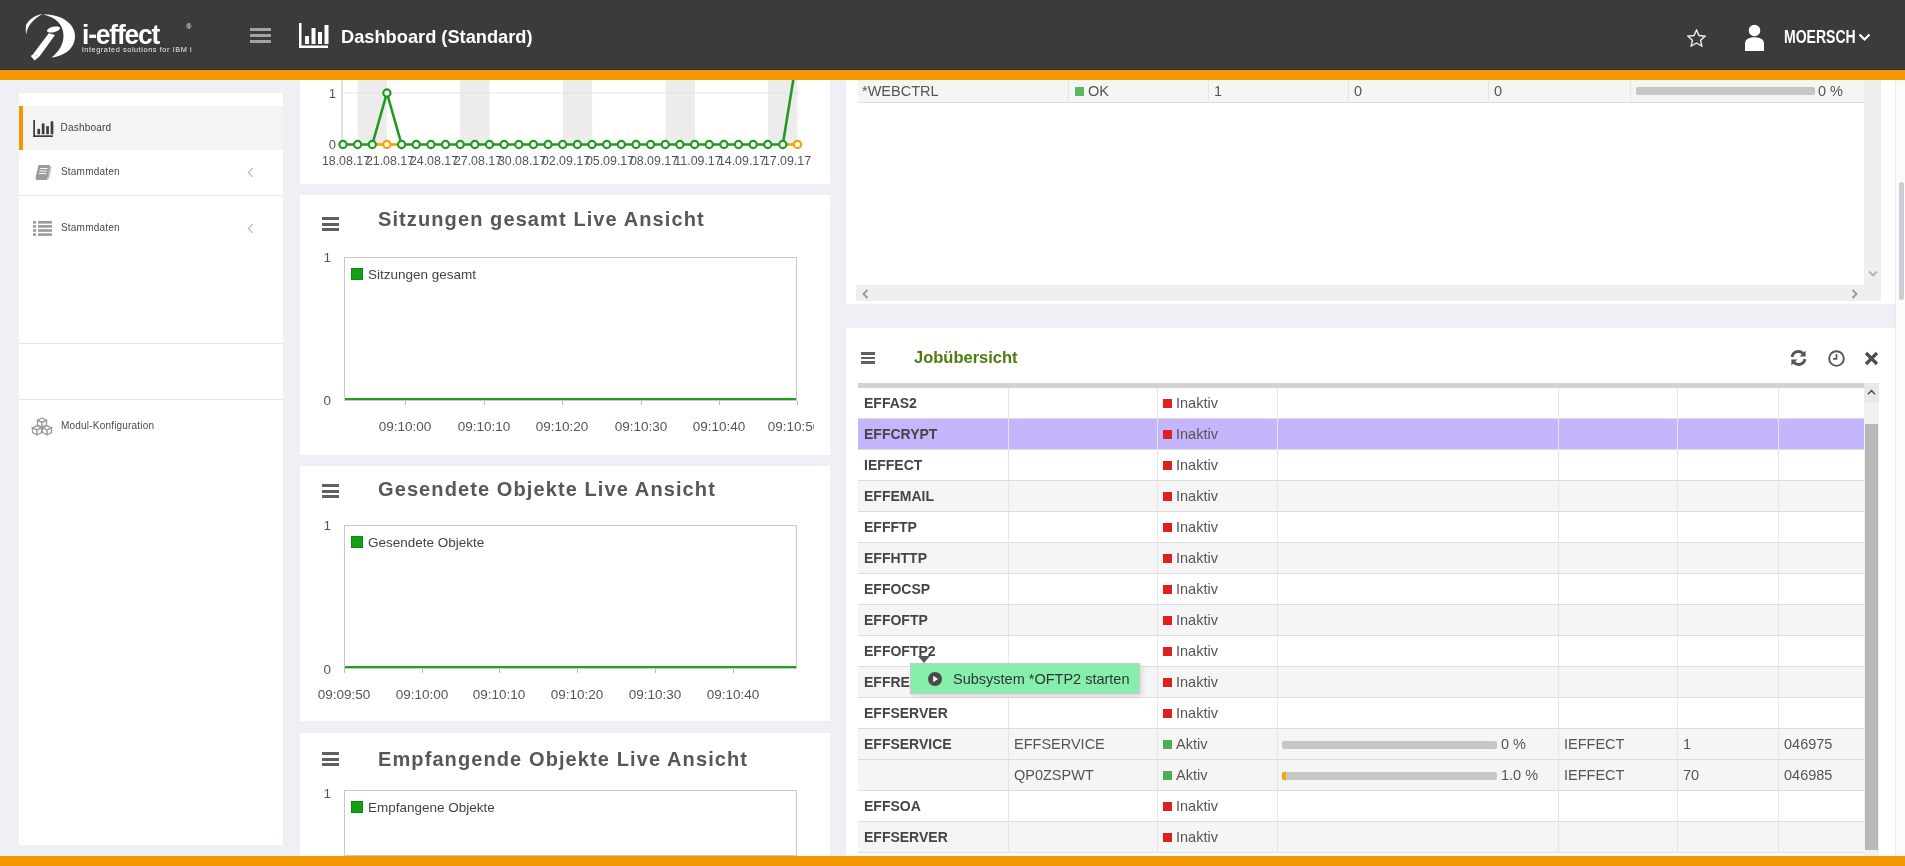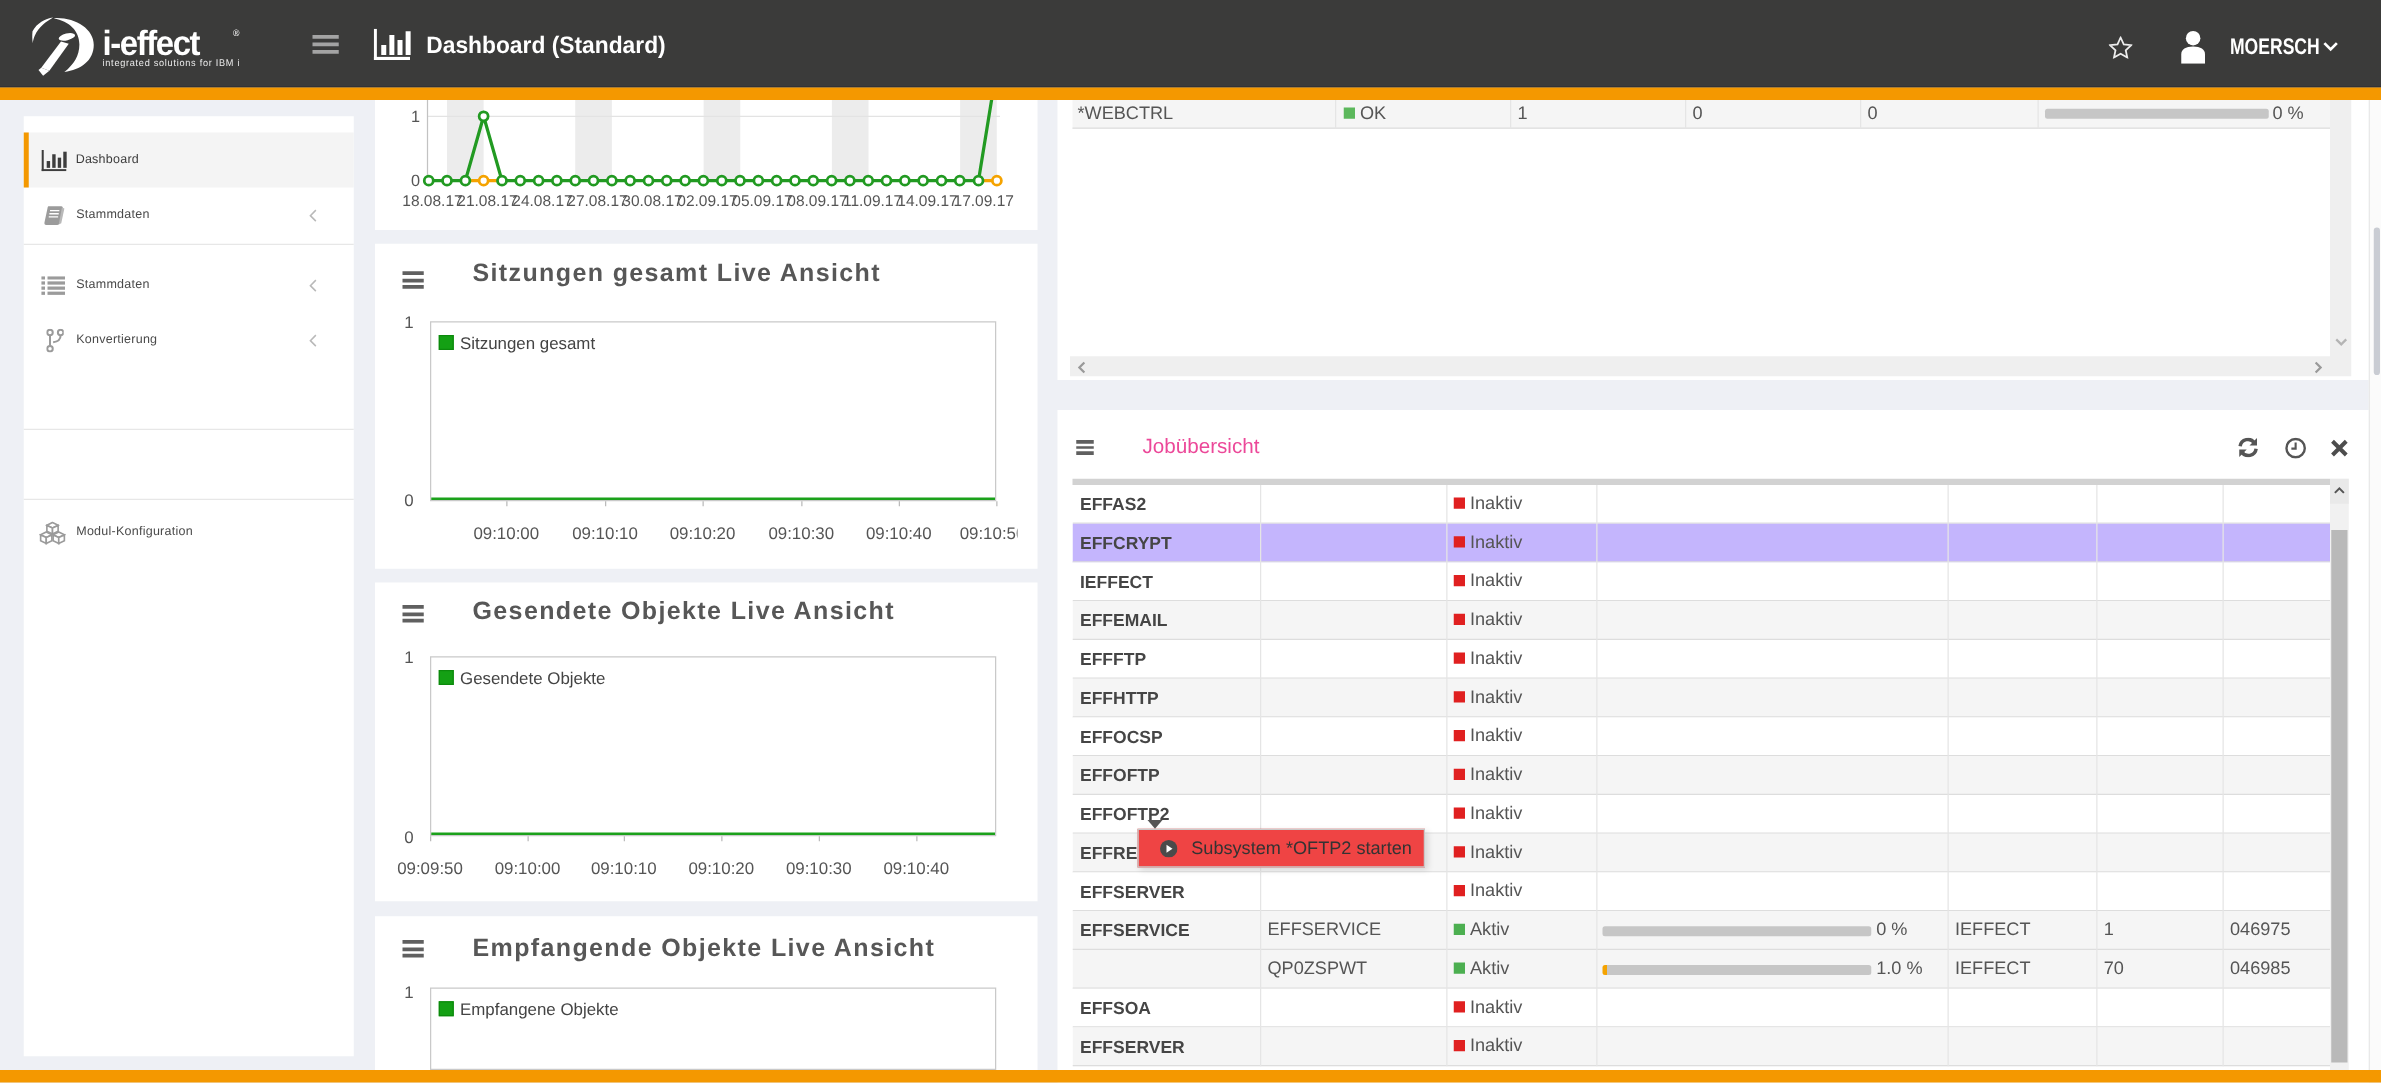--- a/index.html
+++ b/index.html
@@ -121,34 +121,20 @@
       <rect x="0" y="12.3" width="3" height="2.6"></rect>
           <rect x="5" y="12.3" width="14" height="2.6"></rect>
       </g>
     </svg>
     <div class="txt">Stammdaten</div>
       <svg class="chev-svg" viewBox="0 0 8 12">
         <path d="M6.5 1 L1.5 6 L6.5 11" fill="none" stroke="#b9b9b9" stroke-width="1.4"></path>
       </svg>
   </div>
 
-  <div class="mitem" style="top:157px">
-    <svg class="abs" style="left:18px;top:13px" width="14" height="19" viewBox="0 0 14 19">
-      <g fill="none" stroke="#9b9b9b" stroke-width="1.6">
-        <circle cx="3" cy="3" r="2.2"></circle>
-          <circle cx="11.5" cy="3" r="2.2"></circle>
-          <circle cx="3" cy="16" r="2.2"></circle>
-        <path d="M3 5.2 L3 13.8 M11.5 5.2 C11.5 10 8 10.5 5.5 10.8"></path>
-      </g>
-    </svg>
-    <div class="txt">Konvertierung</div>
-      <svg class="chev-svg" viewBox="0 0 8 12">
-        <path d="M6.5 1 L1.5 6 L6.5 11" fill="none" stroke="#b9b9b9" stroke-width="1.4"></path>
-      </svg>
-  </div>
 
   <div class="sepline" style="top:250px"></div>
 
   <div class="sepline" style="top:306px"></div>
 
   <div class="mitem" style="top:311px">
     <svg class="abs" style="left:12px;top:13px" width="22" height="19" viewBox="0 0 22 19">
       <g fill="none" stroke="#9b9b9b" stroke-width="1.3">
         <path d="M11 1 L15.5 3.2 L11 5.4 L6.5 3.2 Z" fill="#fff"></path>
         <path d="M6.5 3.4 L6.5 8 L11 10.2 L11 5.4 Z" fill="#fff"></path>
@@ -336,21 +322,21 @@
       </svg>
   </div>
 </div>
 
 <div class="card" style="left:846px;top:328px;width:1049px;height:538px">
   <div class="hamb" style="left:15px;top:24px;width:14px">
       <div style="height:2.5px;margin-bottom:2px"></div>
       <div style="height:2.5px;margin-bottom:2px"></div>
       <div style="height:2.5px"></div>
     </div>
-  <div style="position:absolute;left:68px;top:20px;font-size:16.5px;font-weight:normal;color:#ec4899">Jobübersicht</div>
+  <div style="position:absolute;left:68px;top:20px;font-size:16.5px;font-weight:bold;color:#4d7c0f">Jobübersicht</div>
 
   <svg class="abs" style="left:944px;top:22px" width="17" height="16" viewBox="0 0 17 16">
     <path d="M2.1 7 A 6.3 6.3 0 0 1 13.6 4.4" fill="none" stroke="#555" stroke-width="2.8"></path>
     <path d="M15.6 0.4 L15.6 6.4 L9.6 6.4 Z" fill="#555"></path>
     <path d="M14.9 9 A 6.3 6.3 0 0 1 3.4 11.6" fill="none" stroke="#555" stroke-width="2.8"></path>
     <path d="M1.4 15.6 L1.4 9.6 L7.4 9.6 Z" fill="#555"></path>
   </svg>
   <svg class="abs" style="left:982px;top:22px" width="17" height="17" viewBox="0 0 16 16">
       <circle cx="8" cy="8" r="6.9" fill="none" stroke="#555" stroke-width="1.8"></circle>
       <path d="M8 3.8 L8 8.4 L4.8 8.4" fill="none" stroke="#555" stroke-width="1.6"></path>
@@ -442,21 +428,21 @@
 
   <div class="abs" style="left:1018px;top:55px;width:15px;height:483px;background:#f1f1f1">
     <div class="abs" style="left:0;top:0;width:15px;height:20px;background:#e9e9e9"></div>
     <svg class="abs" style="left:3px;top:6px" width="9" height="7" viewBox="0 0 10 7">
         <path d="M1 5.5 L5 1.5 L9 5.5" fill="none" stroke="#555" stroke-width="1.8"></path>
       </svg>
     <div class="abs" style="left:1px;top:41px;width:13px;height:426px;background:#b9b9b9"></div>
   </div>
 </div>
 
-<div class="abs" style="left:910px;top:663px;width:230px;height:31px;background:#ef4444;border:1px solid #c9c9c9;box-shadow:2px 2px 5px rgba(0,0,0,0.12);z-index:40">
+<div class="abs" style="left:910px;top:663px;width:230px;height:31px;background:#86efac;border:1px solid #c9c9c9;box-shadow:2px 2px 5px rgba(0,0,0,0.12);z-index:40">
   <svg class="abs" style="left:17px;top:8px" width="14" height="14" viewBox="0 0 14 14">
       <circle cx="7" cy="7" r="7" fill="#4a4a4a"></circle>
       <path d="M5.2 3.8 L10 7 L5.2 10.2 Z" fill="#fff"></path>
     </svg>
   <div class="abs" style="left:42px;top:7px;font-size:14.5px;color:#333">Subsystem *OFTP2 starten</div>
 </div>
 
 <div class="abs" style="left:918px;top:656px;width:0;height:0;border-left:6.5px solid transparent;border-right:6.5px solid transparent;border-top:7px solid #555;z-index:41"></div>
 
 <div class="abs" style="left:1895px;top:80px;width:10px;height:776px;background:#fbfbfb;border-left:1px solid #e9e9e9">

